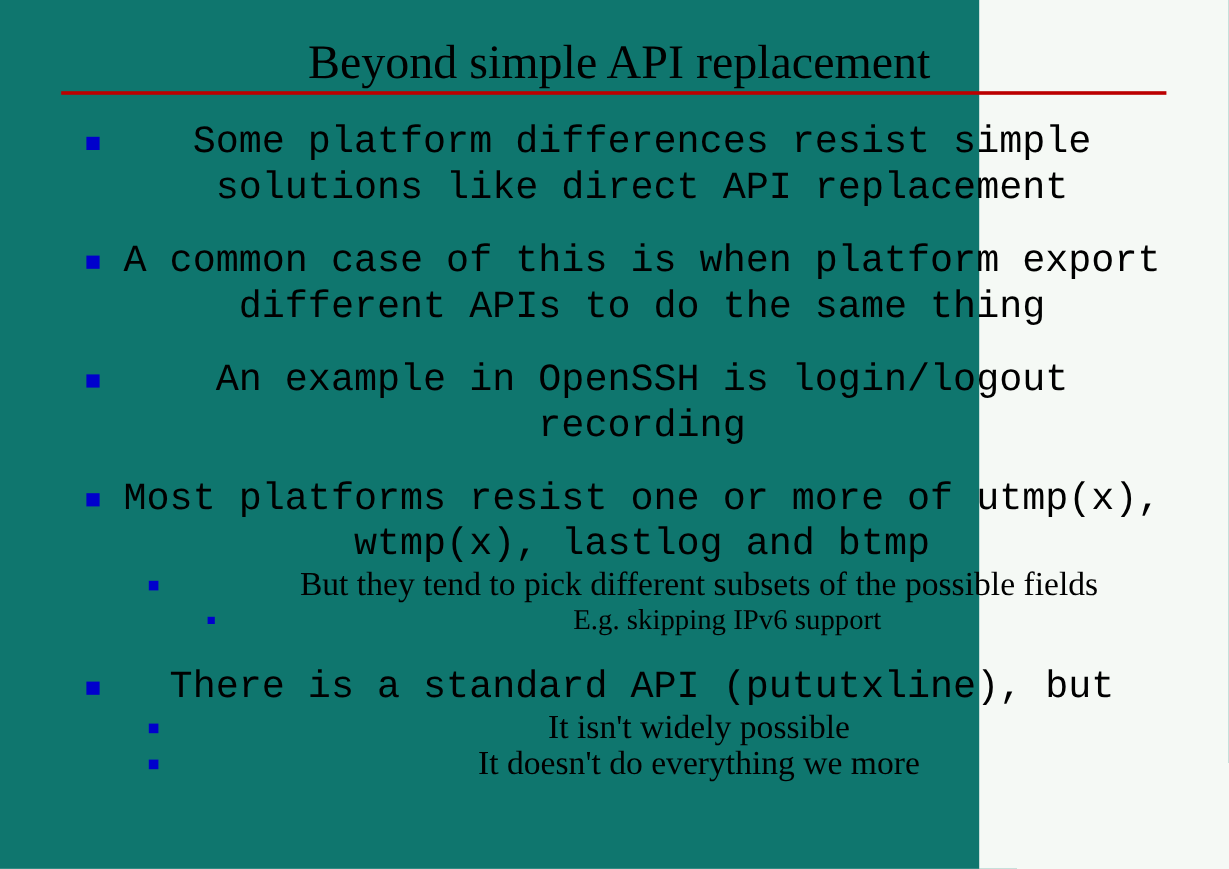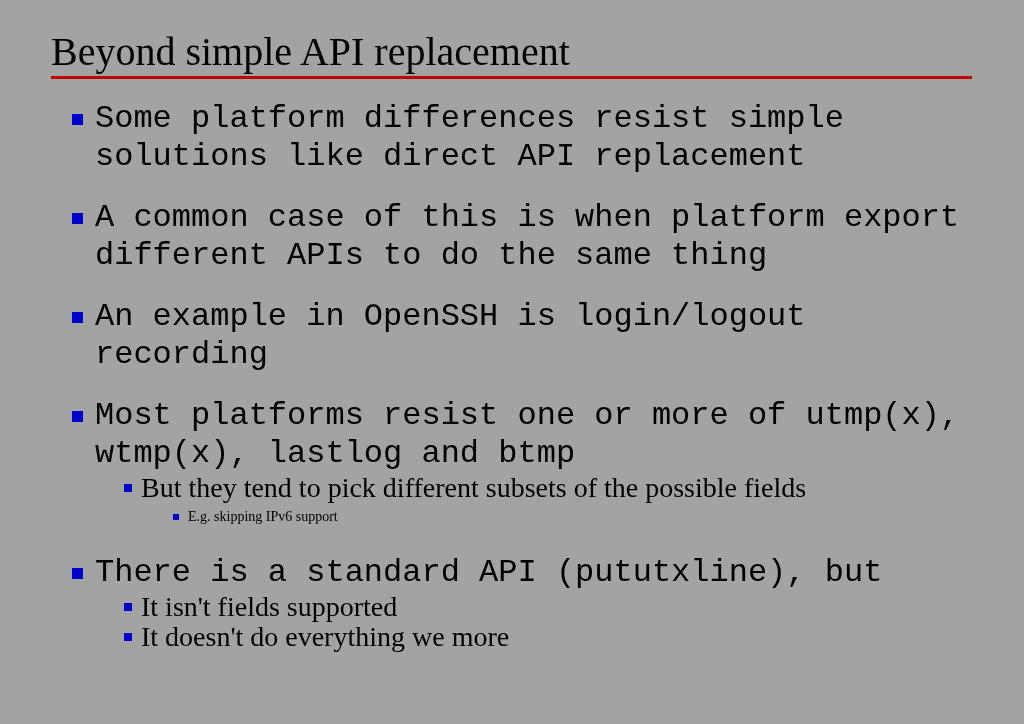--- a/index.html
+++ b/index.html
@@ -11,24 +11,25 @@
     width: 1024px;
     height: 724px;
     background: #f5f9f5;
     font-family: "Liberation Serif", "DejaVu Serif", serif;
     color: #000000;
     overflow: hidden;
   }
 
   .slide {
     position: relative;
-    width: 1024px;
+    width: 816px;
     height: 724px;
-    background: #a3a3a3;
+    background: #0f766e;
     box-sizing: border-box;
+    text-align: center;
   }
 
   
   .slide-title {
     position: absolute;
     left: 51px;
     top: 28px;
     width: 930px;
     font-family: "Liberation Serif", "DejaVu Serif", serif;
     font-size: 40px;
@@ -96,21 +97,21 @@
     top: 11px;
     width: 8px;
     height: 8px;
     background: #0000cc;
   }
 
   
   .lvl3 {
     position: relative;
     padding-left: 188px;
-    font-size: 14px;
+    font-size: 24px;
     line-height: 28px;
     color: #000000;
   }
   .lvl3 .bullet {
     position: absolute;
     left: 173px;
     top: 11px;
     width: 6px;
     height: 6px;
     background: #0000cc;
@@ -171,21 +172,21 @@
       </div>
     </div>
 
     <div class="block">
       <div class="lvl1">
         <span class="bullet"></span>
         <span class="txt">There is a standard API (pututxline), but</span>
       </div>
       <div class="lvl2">
         <span class="bullet"></span>
-        <span class="txt">It isn't fields supported</span>
+        <span class="txt">It isn't widely possible</span>
       </div>
       <div class="lvl2">
         <span class="bullet"></span>
         <span class="txt">It doesn't do everything we more</span>
       </div>
     </div>
 
   </div>
 </div>
 

